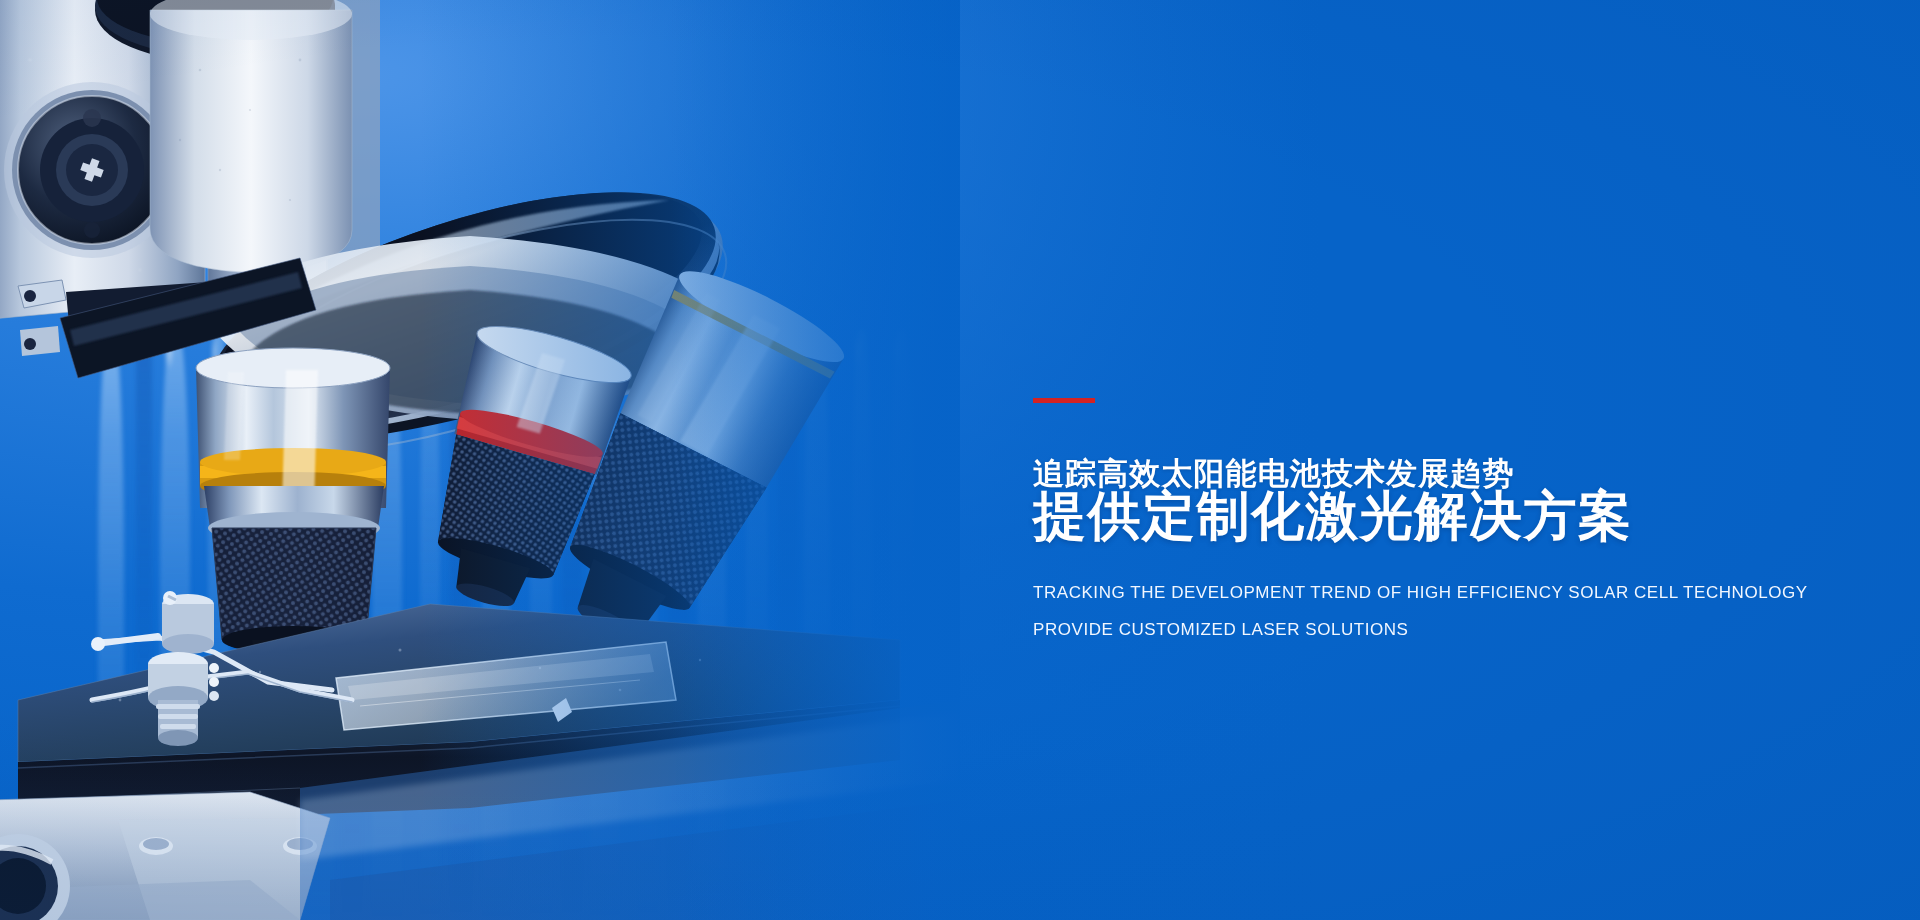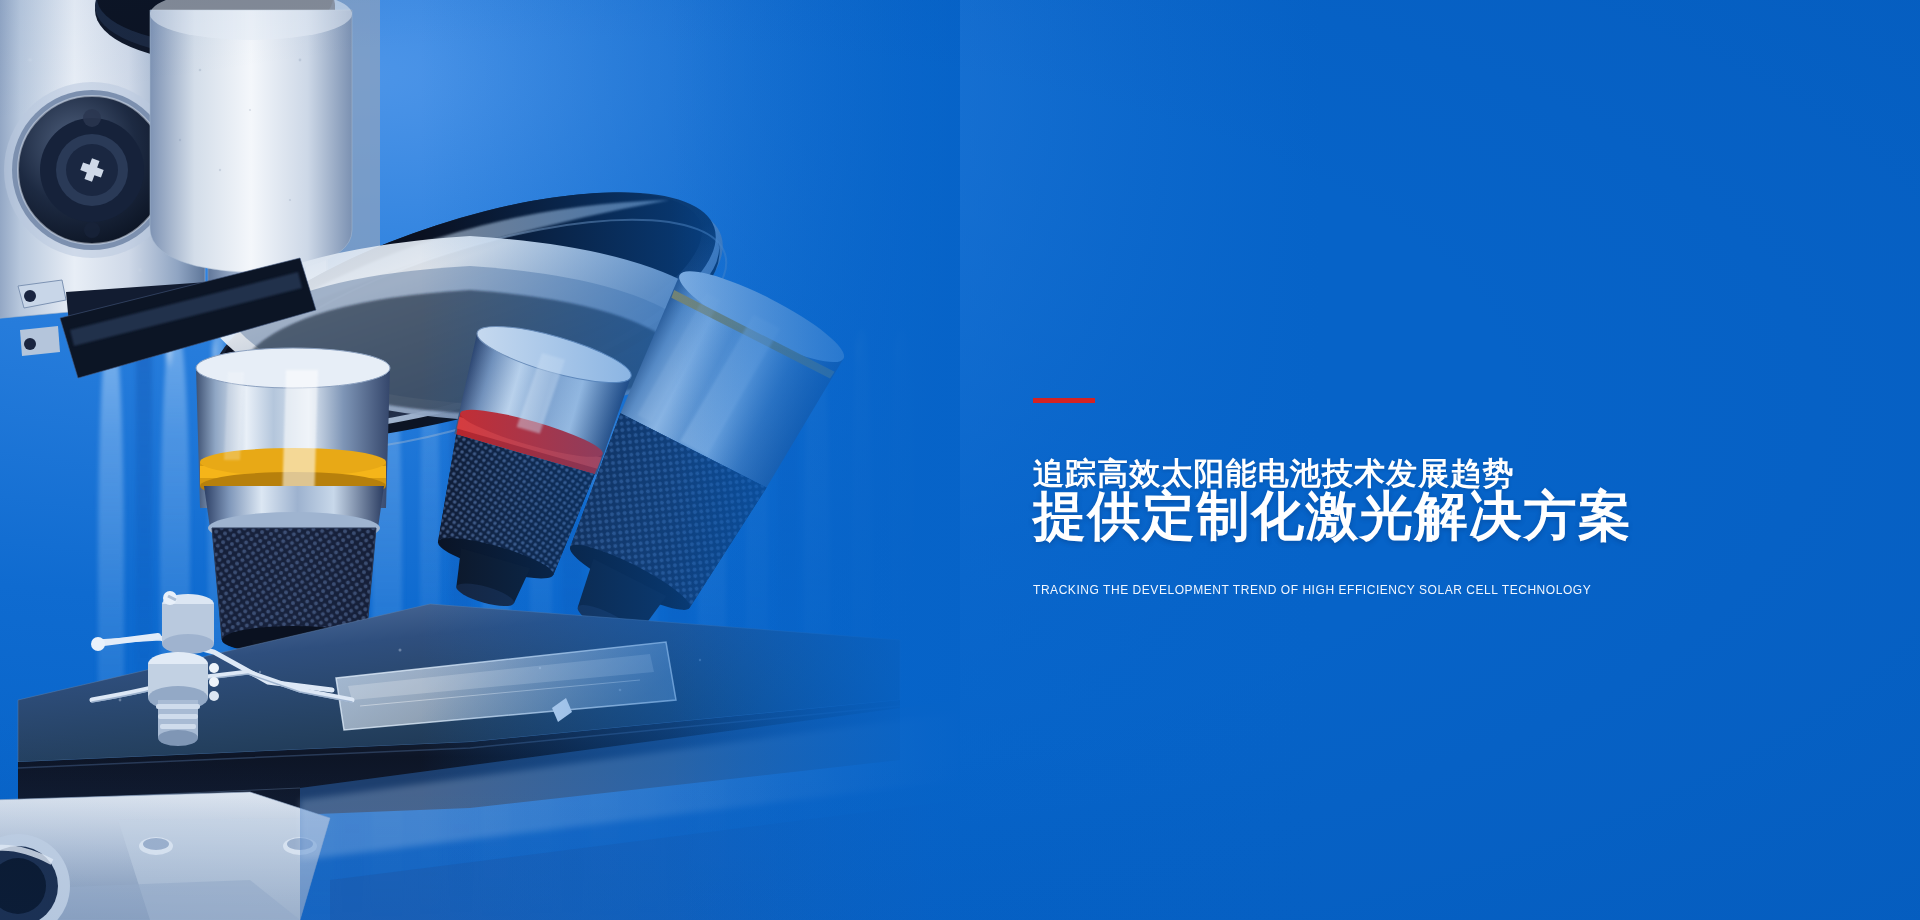--- a/index.html
+++ b/index.html
@@ -77,21 +77,21 @@
     font-size:53px;
     font-weight:700;
     letter-spacing:1.5px;
     line-height:1;
     white-space:nowrap;
     text-shadow:0 2px 5px rgba(0,40,95,.30);
   }
   .eng-block { margin-top:42px; }
   .eng-line {
     color:#f2f7ff;
-    font-size:12px;
+    font-size:17px;
     font-weight:400;
     letter-spacing:.55px;
     line-height:1;
     white-space:nowrap;
   }
   .eng-line + .eng-line { margin-top:20px; }
 </style>
 </head>
 <body>
 
@@ -495,17 +495,18 @@
   <div class="copy">
 
     <div class="accent-rule"></div>
 
     <div class="headline-sub">追踪高效太阳能电池技术发展趋势</div>
 
     <div class="headline-main">提供定制化激光解决方案</div>
 
     <div class="eng-block">
       <div class="eng-line">TRACKING THE DEVELOPMENT TREND OF HIGH EFFICIENCY SOLAR CELL TECHNOLOGY</div>
+      <div class="eng-line">PROVIDE CUSTOMIZED LASER SOLUTIONS</div>
     </div>
 
   </div>
 
 </div>
 
 </body></html>

